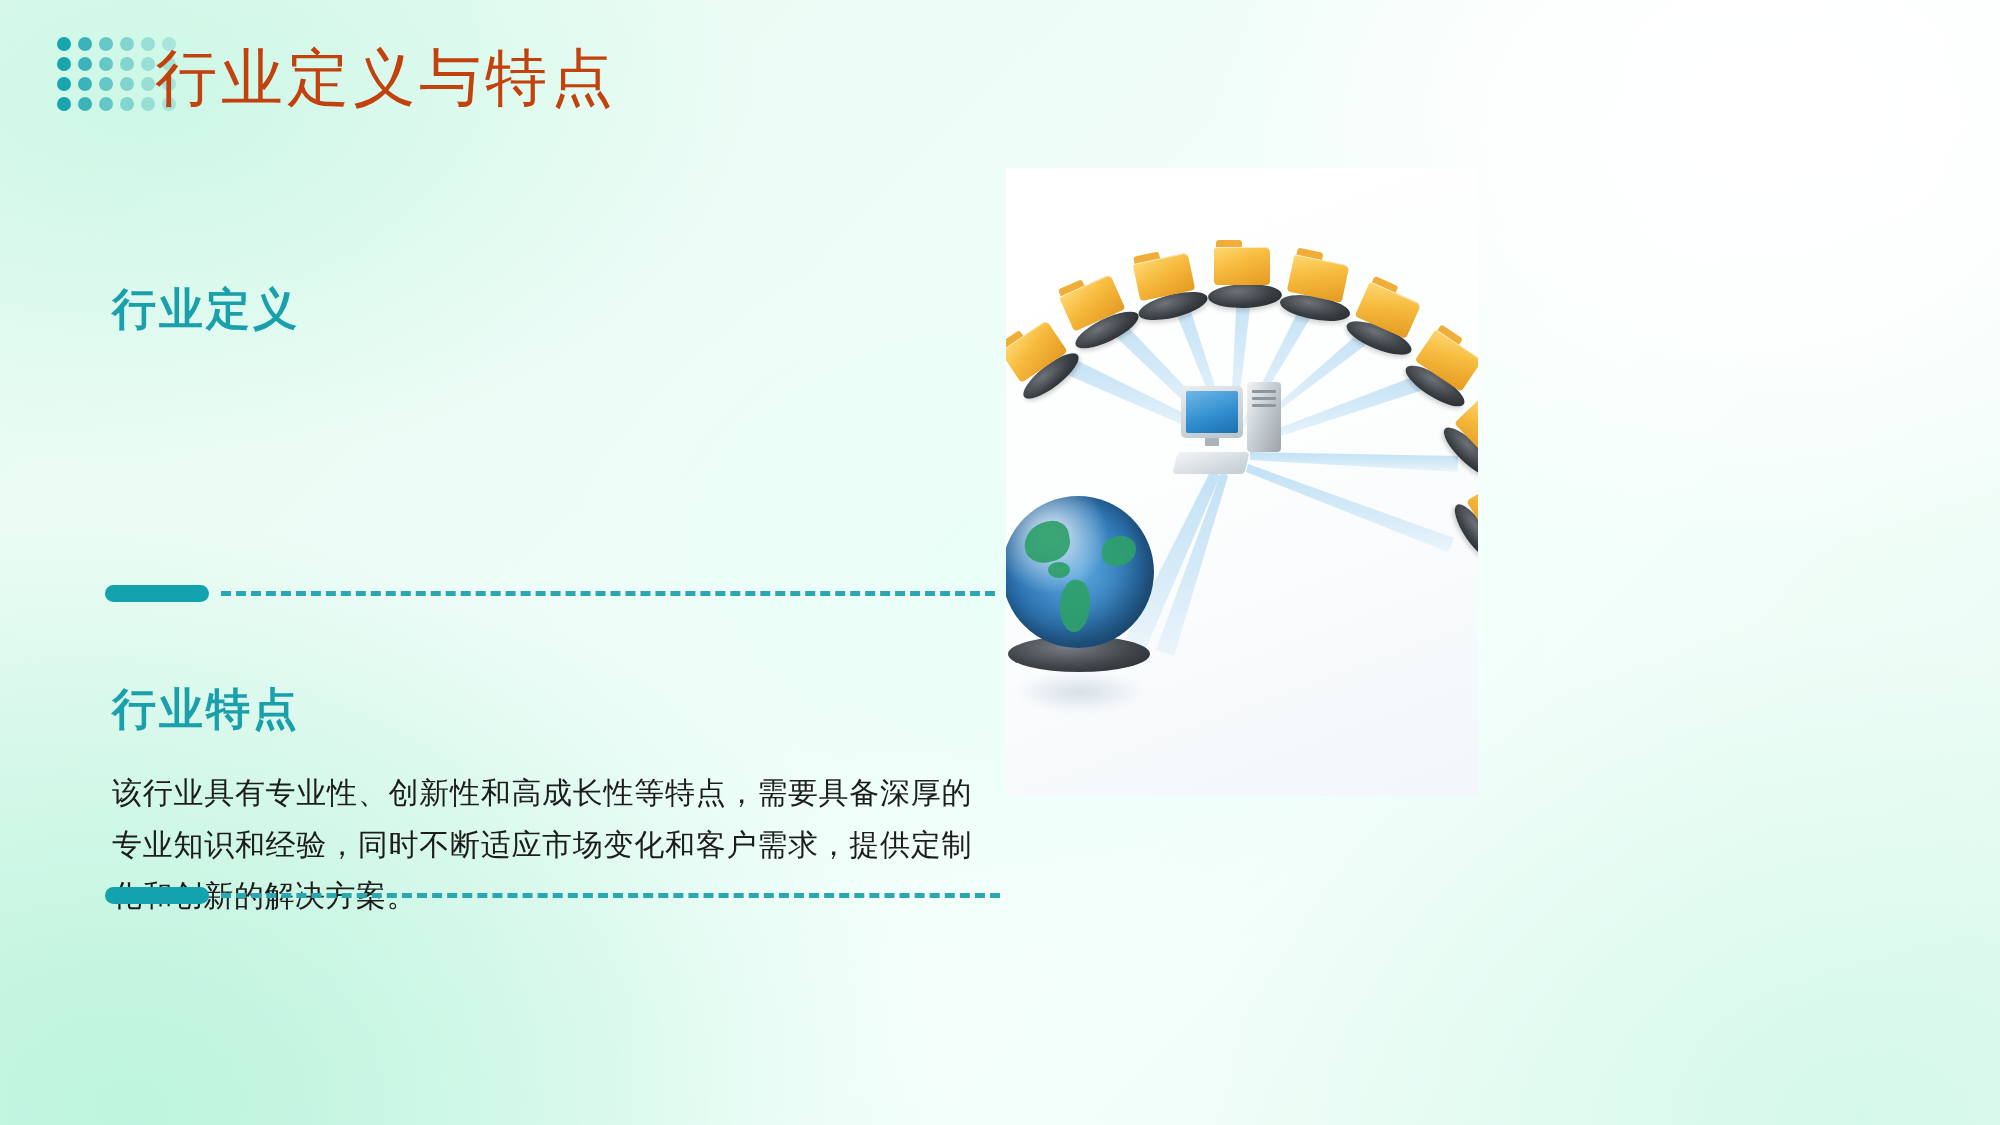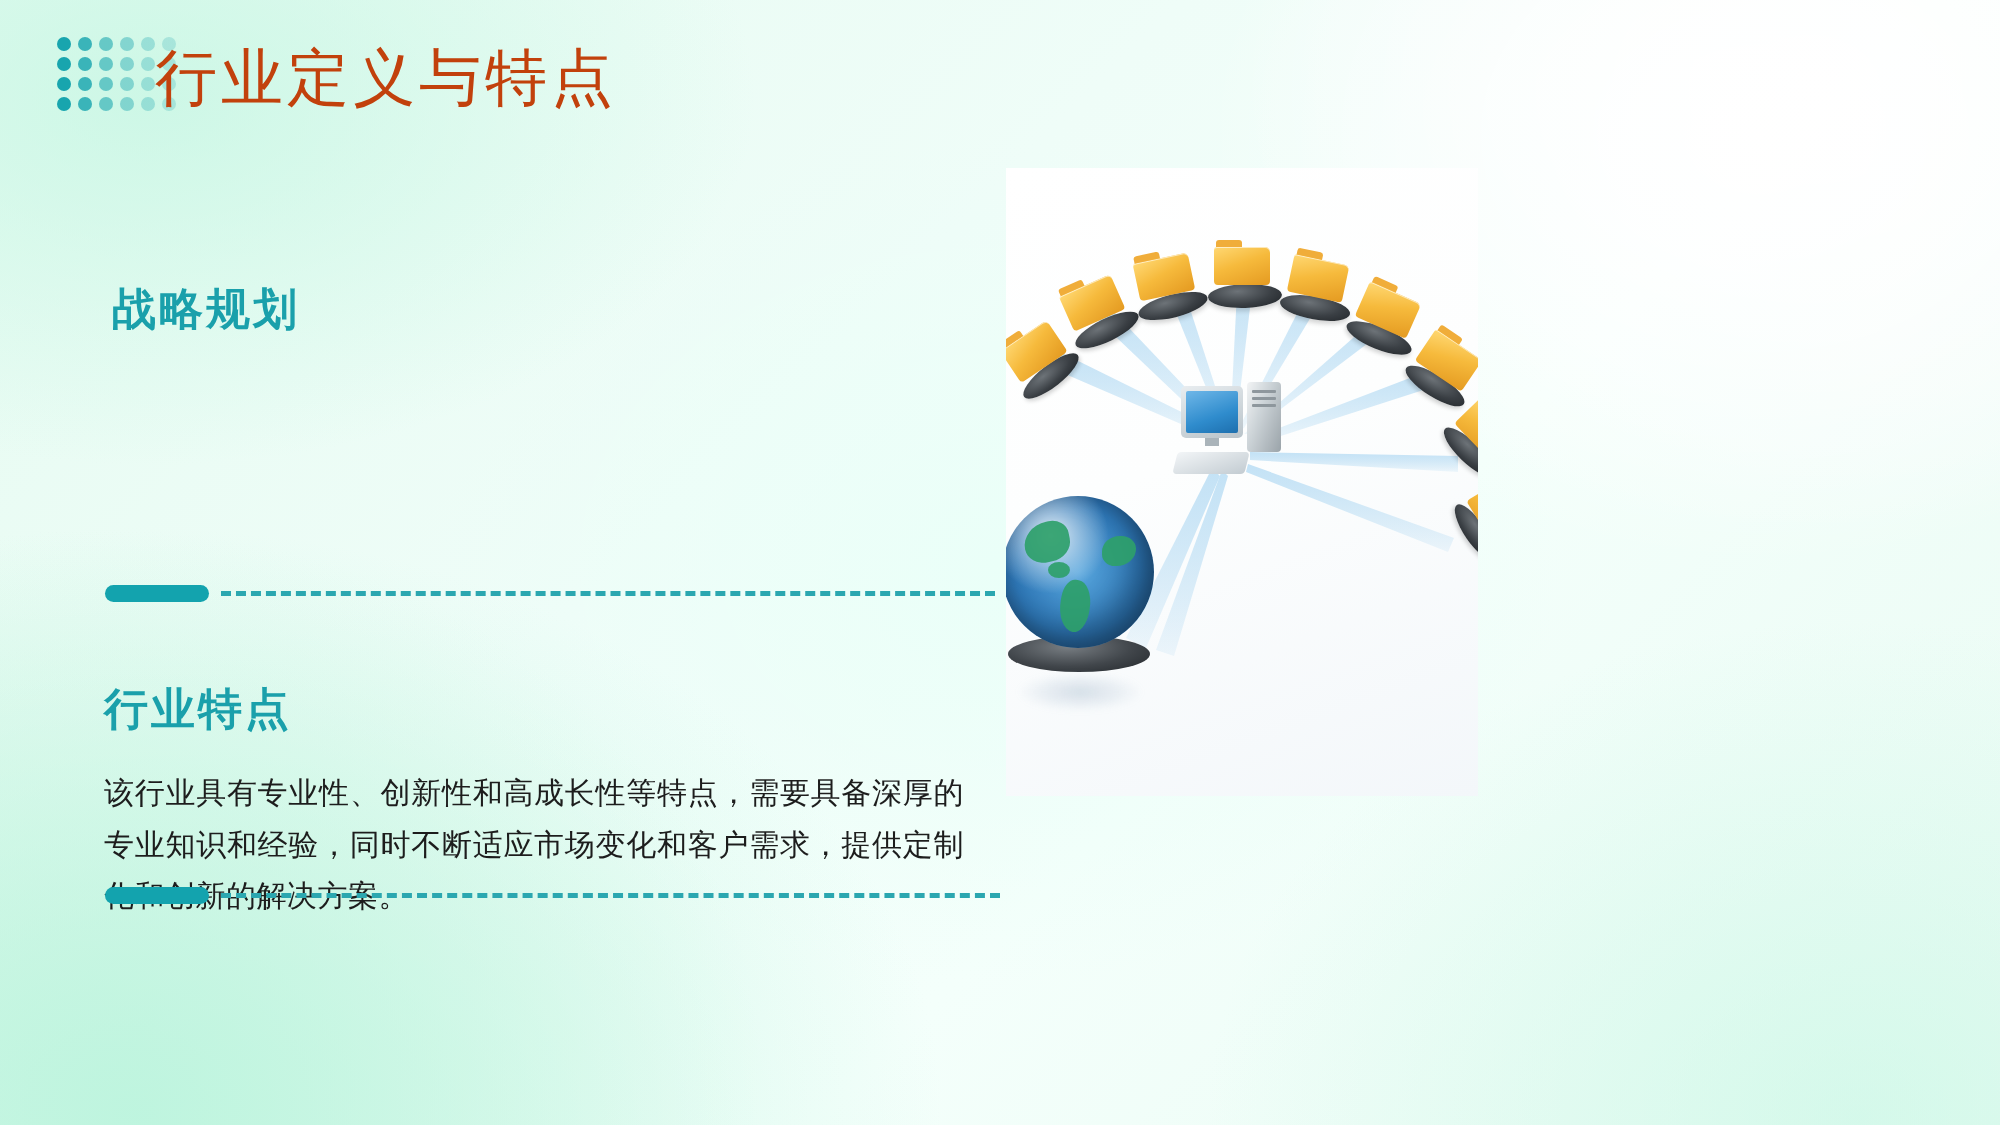--- a/index.html
+++ b/index.html
@@ -55,21 +55,21 @@
     font-family:"Liberation Serif", serif;
     font-weight:400;
     white-space:nowrap;
   }
 
   
   .content { position:absolute; left:0; top:0; width:1000px; height:1125px; }
 
   .section { position:absolute; }
   .sec-def  { left:0; top:280px; width:1000px; }
-  .sec-feat { left:0; top:680px; width:1000px; }
+  .sec-feat { left:0; top:680px; width:1000px;padding-left:8px; }
 
   .sec-heading {
     font-size:44px;
     color:#1aa0ab;
     letter-spacing:3px;
     font-family:"Liberation Sans", sans-serif;
     font-weight:700;
     white-space:nowrap;
   }
   .sec-def  .sec-heading { margin-left:112px; }
@@ -257,21 +257,21 @@
       <span class="dot c3" style="background: rgb(24, 165, 174);"></span>
       <span class="dot c4" style="background: rgb(24, 165, 174);"></span>
       <span class="dot c5" style="background: rgb(24, 165, 174);"></span>
     </div>
   <div class="slide-title">行业定义与特点</div>
 </div>
 
 <div class="content">
 
   <div class="section sec-def">
-    <div class="sec-heading">战略规划</div>
+    <div class="sec-heading">行业定义</div>
   </div>
 
   <div class="divider div-1">
     <div class="div-pill"></div>
     <div class="div-dash"></div>
   </div>
 
   <div class="section sec-feat">
     <div class="sec-heading">行业特点</div>
     <div class="sec-body">该行业具有专业性、创新性和高成长性等特点，需要具备深厚的专业知识和经验，同时不断适应市场变化和客户需求，提供定制化和创新的解决方案。</div>

